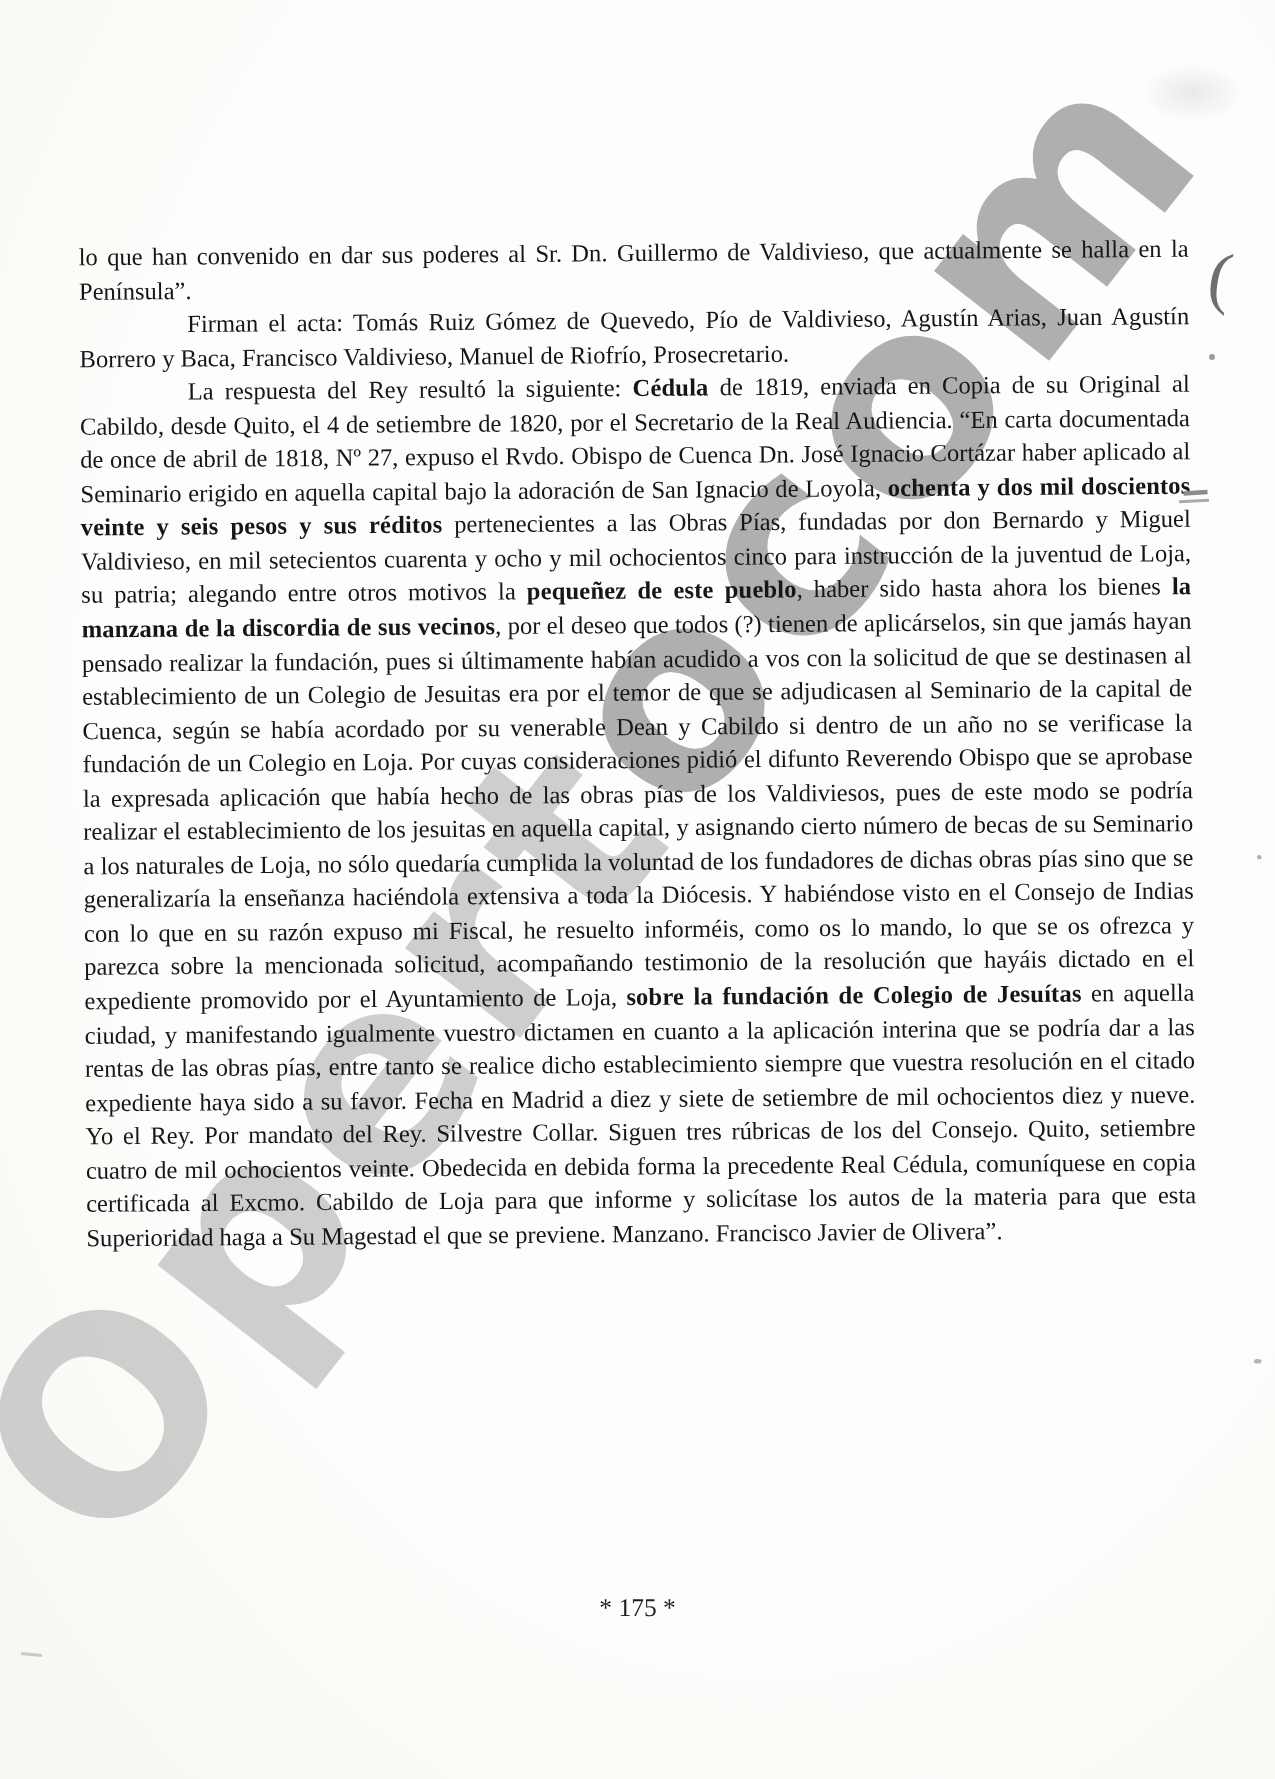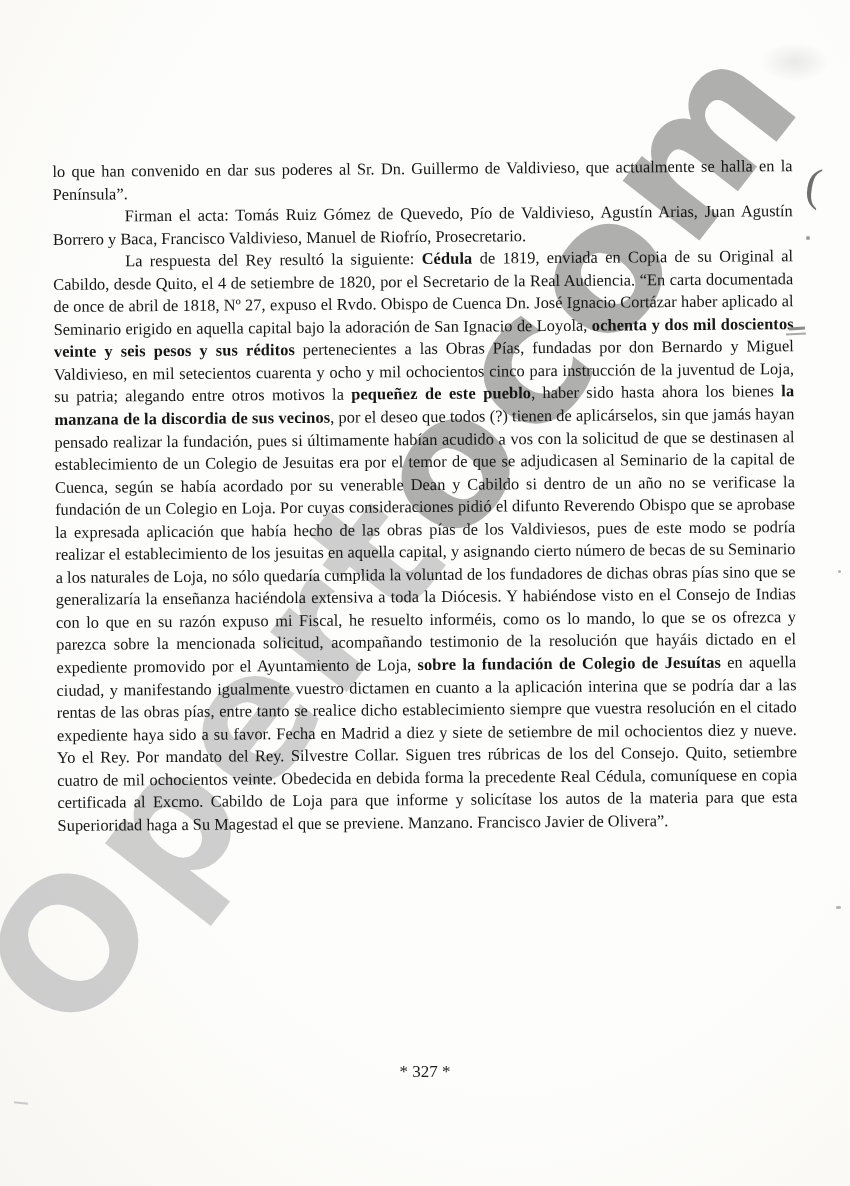--- a/index.html
+++ b/index.html
@@ -64,21 +64,21 @@
   </div>
 
   <div class="text-block">
     <div>
         <p class="para"><span class="seg">lo que han convenido en dar sus poderes al Sr. Dn. Guillermo de Valdivieso, que actualmente se halla en la Península”.</span></p>
         <p class="para indent"><span class="seg">Firman el acta:  Tomás Ruiz Gómez de Quevedo, Pío de Valdivieso, Agustín Arias, Juan Agustín Borrero y Baca, Francisco Valdivieso, Manuel de Riofrío, Prosecretario.</span></p>
         <p class="para indent"><span class="seg">La respuesta del Rey resultó la siguiente:  </span><span class="seg bold">Cédula</span><span class="seg"> de 1819, enviada en Copia de su Original al Cabildo, desde Quito, el 4 de setiembre de 1820, por el Secretario de la Real Audiencia.  “En carta documentada de once de abril de 1818, Nº 27, expuso el Rvdo. Obispo de Cuenca Dn. José Ignacio Cortázar haber aplicado al Seminario erigido en aquella capital bajo la adoración de San Ignacio de Loyola, </span><span class="seg bold">ochenta y dos mil doscientos veinte y seis pesos y sus réditos</span><span class="seg"> pertenecientes a las Obras Pías, fundadas por don Bernardo y Miguel Valdivieso, en mil setecientos cuarenta y ocho y mil ochocientos cinco para instrucción de la juventud de Loja, su patria;  alegando entre otros motivos la </span><span class="seg bold">pequeñez de este pueblo</span><span class="seg">, haber sido hasta ahora los bienes </span><span class="seg bold">la manzana de la discordia de sus vecinos</span><span class="seg">, por el deseo que todos (?) tienen de aplicárselos, sin que jamás hayan pensado realizar la fundación, pues si últimamente habían acudido a vos con la solicitud de que se destinasen al establecimiento de un Colegio de Jesuitas era por el temor de que se adjudicasen al Seminario de la capital de Cuenca, según se había acordado por su venerable Dean y Cabildo si dentro de un año no se verificase la fundación de un Colegio en Loja.  Por cuyas consideraciones pidió el difunto Reverendo Obispo que se aprobase la expresada aplicación que había hecho de las obras pías de los Valdiviesos, pues de este modo se podría realizar el establecimiento de los jesuitas en aquella capital, y asignando cierto número de becas de su Seminario a los naturales de Loja, no sólo quedaría cumplida la voluntad de los fundadores de dichas obras pías sino que se generalizaría la enseñanza haciéndola extensiva a toda la Diócesis.  Y habiéndose visto en el Consejo de Indias con lo que en su razón expuso mi Fiscal, he resuelto informéis, como os lo mando, lo que se os ofrezca y parezca sobre la mencionada solicitud, acompañando testimonio de la resolución que hayáis dictado en el expediente promovido por el Ayuntamiento de Loja, </span><span class="seg bold">sobre la fundación de Colegio de Jesuítas</span><span class="seg"> en aquella ciudad, y manifestando igualmente vuestro dictamen en cuanto a la aplicación interina que se podría dar a las rentas de las obras pías, entre tanto se realice dicho establecimiento siempre que vuestra resolución en el citado expediente haya sido a su favor.  Fecha en Madrid a diez y siete de setiembre de mil ochocientos diez y nueve.  Yo el Rey.  Por mandato del Rey.  Silvestre Collar.  Siguen tres rúbricas de los del Consejo.  Quito, setiembre cuatro de mil ochocientos veinte.  Obedecida en debida forma la precedente Real Cédula, comuníquese en copia certificada al Excmo. Cabildo de Loja para que informe y solicítase los autos de la materia para que esta Superioridad haga a Su Magestad el que se previene.  Manzano.  Francisco Javier de Olivera”.</span></p>
       </div>
   </div>
 
-  <div class="footer">* 327 *</div>
+  <div class="footer">* 175 *</div>
 
   <div class="artifact a-paren">(</div>
   <div class="artifact a-dot"></div>
   <div class="artifact a-dash1"></div>
   <div class="artifact a-dash2"></div>
   <div class="artifact a-speck1"></div>
   <div class="artifact a-speck2"></div>
   <div class="artifact a-speck3"></div>
   <div class="artifact a-smudge"></div>
 

